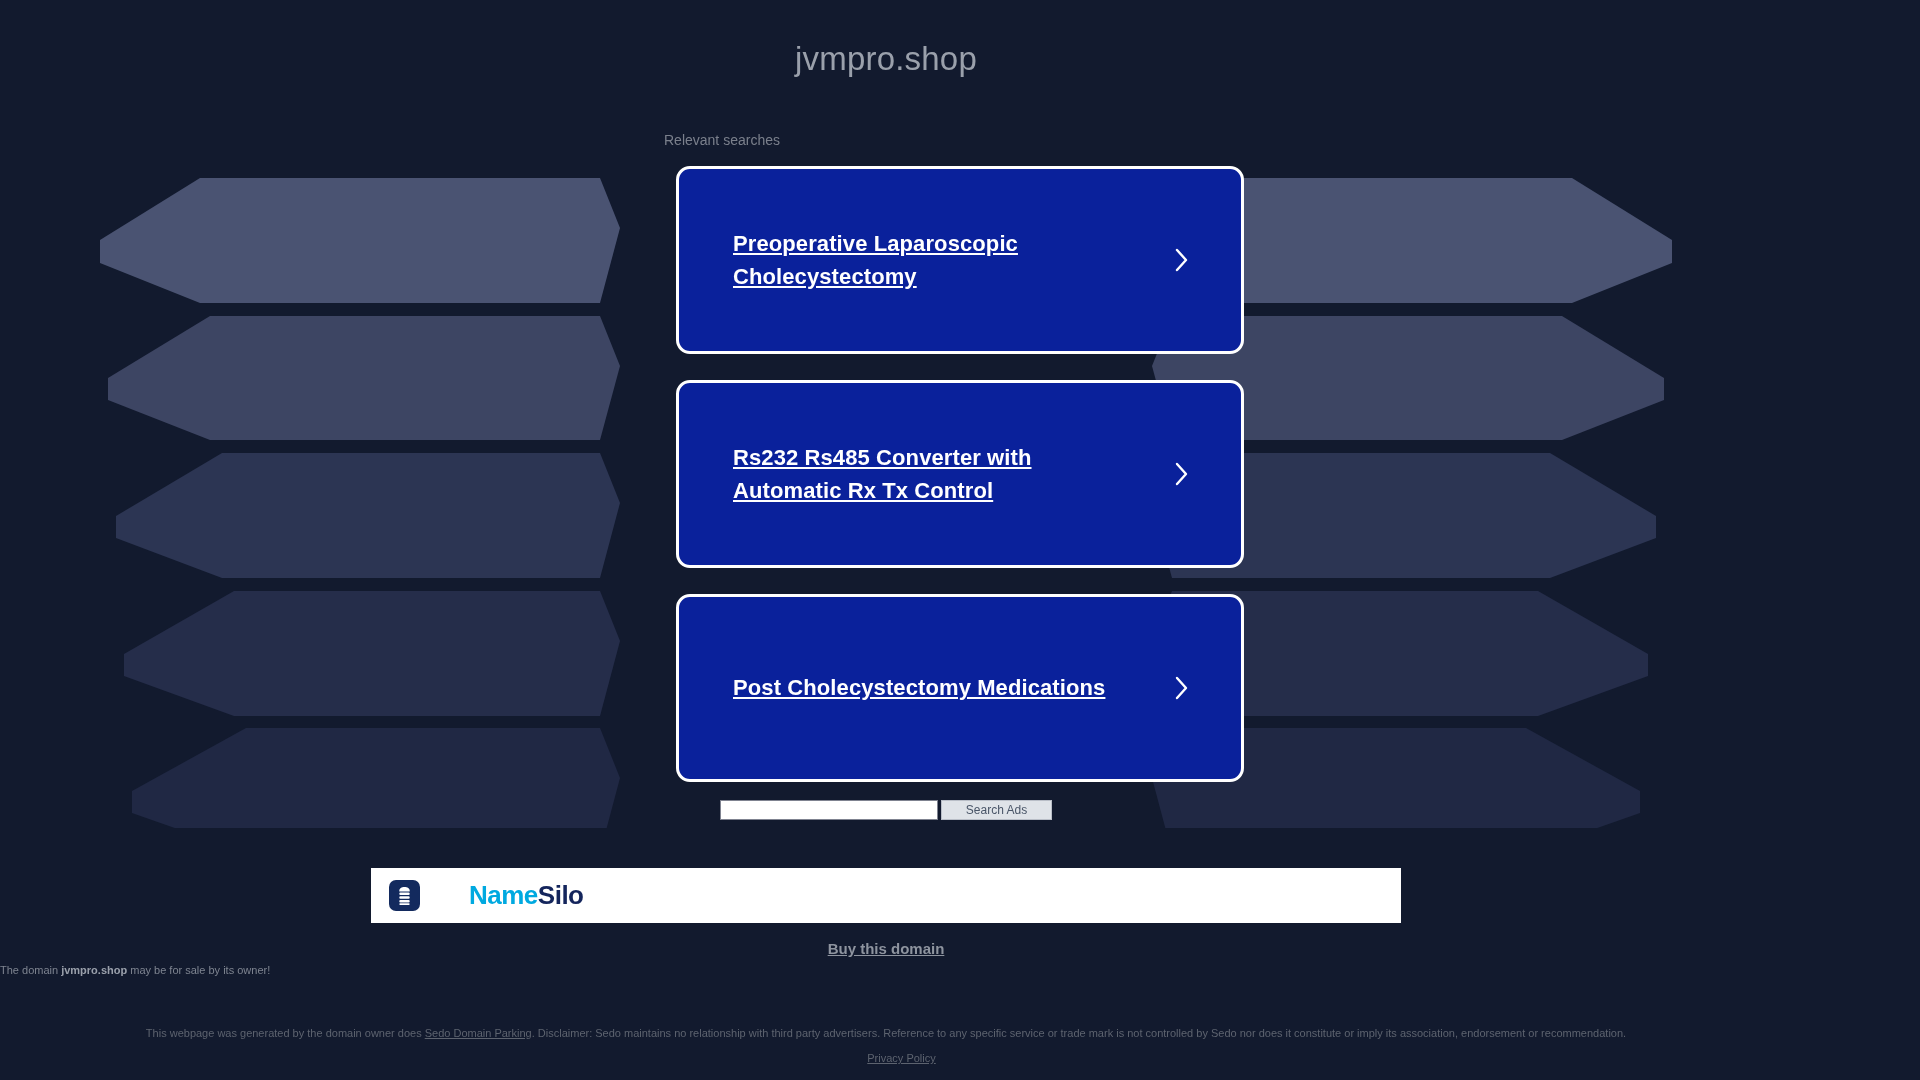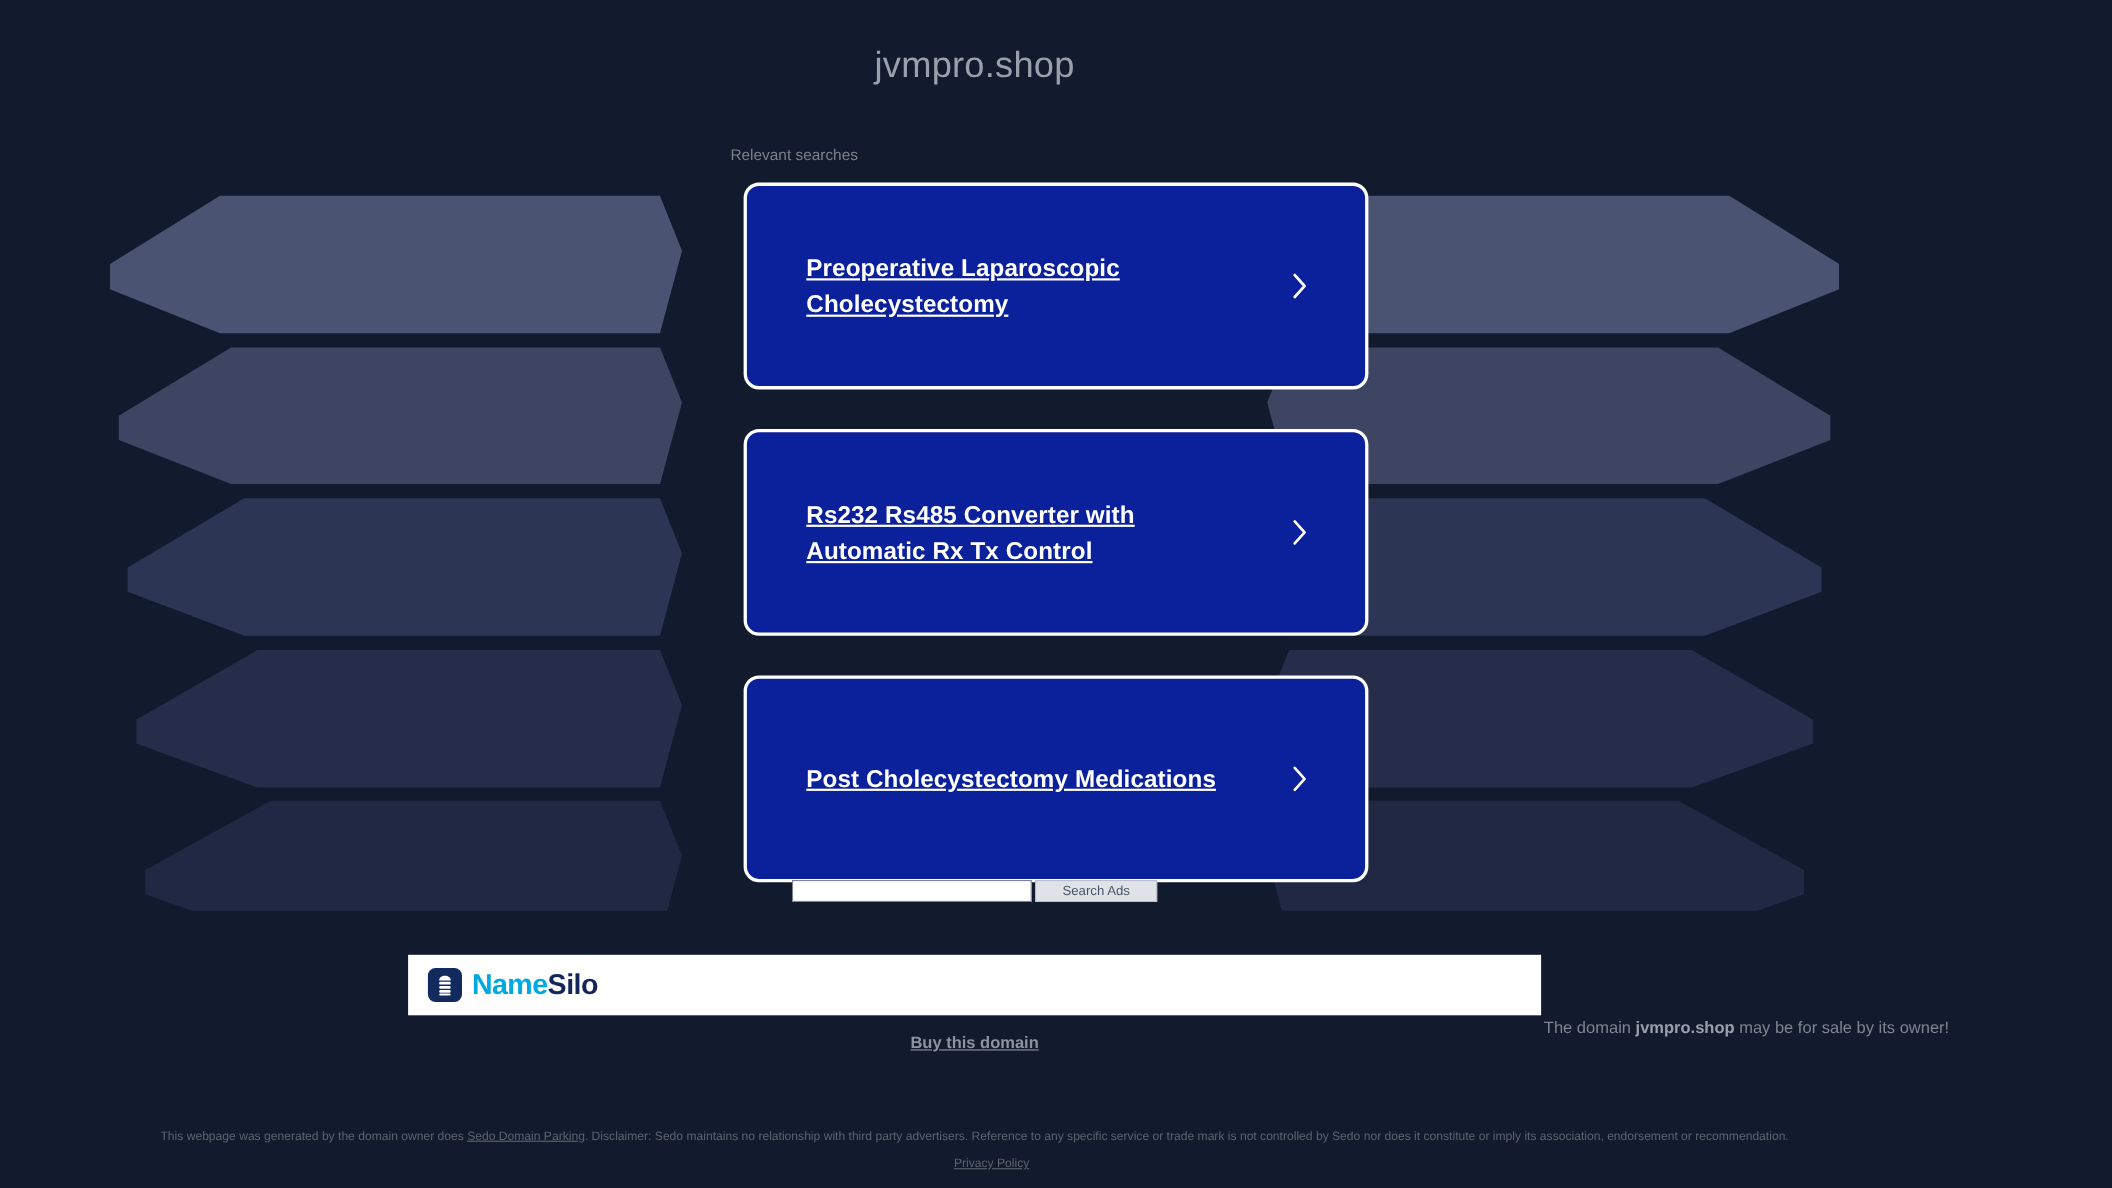--- a/index.html
+++ b/index.html
@@ -54,21 +54,21 @@
     position: absolute;
     top: 166px;
     left: 676px;
     width: 568px;
   }
   .ad-card {
     position: relative;
     background: #0a219b;
     border: 3px solid #ffffff;
     border-radius: 14px;
-    margin-bottom: 36px;
+    margin-bottom: 26px;
     min-height: 188px;
     display: flex;
     align-items: center;
     padding: 14px 46px 14px 54px;
     cursor: pointer;
     gap: 16px;
   }
   .ad-card-title {
     flex: 1;
     font-size: 22px;
@@ -151,21 +151,21 @@
     display: flex;
     align-items: center;
     justify-content: center;
   }
   .ns-wordmark {
     font-size: 26px;
     font-weight: bold;
     letter-spacing: -0.5px;
     white-space: nowrap;
   }
-  .ns-word-name { color: #00a9e0; }
+  .ns-word-name { color: #00a9e0; margin-left: 40px; }
   .ns-word-silo { color: #14255c; }
   .ns-text {
     font-size: 14.5px;
     color: #6d7178;
     line-height: 1.45;
   }
   .ns-text a {
     color: #6d7178;
     text-decoration: underline;
   }
@@ -177,24 +177,24 @@
     left: 0; right: 0;
     text-align: center;
     font-size: 15px;
     font-weight: bold;
     color: #8e949f;
     text-decoration: underline;
     cursor: pointer;
   }
   .buy-sub {
     position: absolute;
-    top: 926px;
-    left: 0; right: 0;
-    text-align: right;
-    font-size: 15px;
+    top: 964px;
+    left: 0; right: 0;
+    text-align: left;
+    font-size: 11px;
     color: #7e8490;
   }
   .buy-sub b { color: #9aa0ab; }
 
   
   .disclaimer {
     position: absolute;
     top: 1026px;
     left: 0; right: 0;
     text-align: center;

